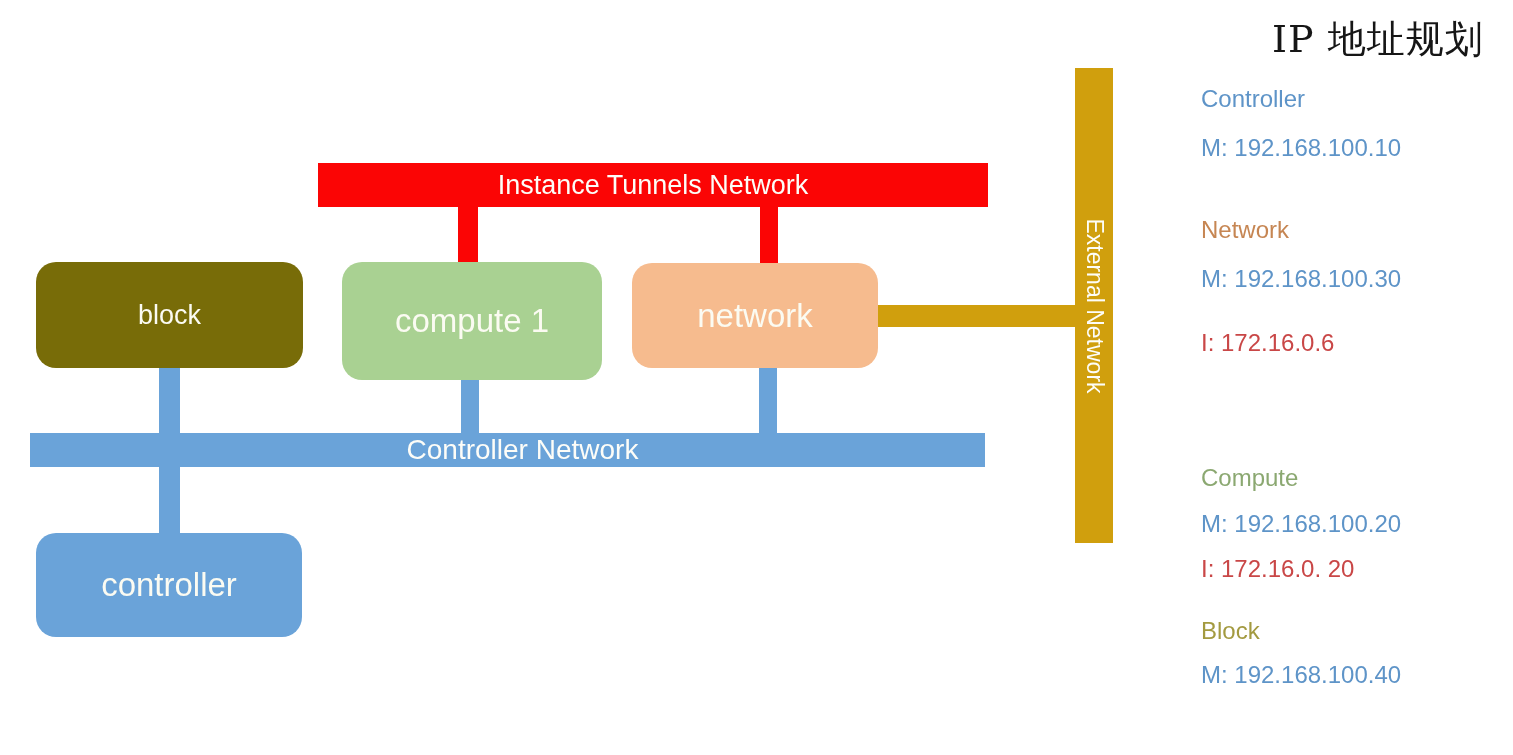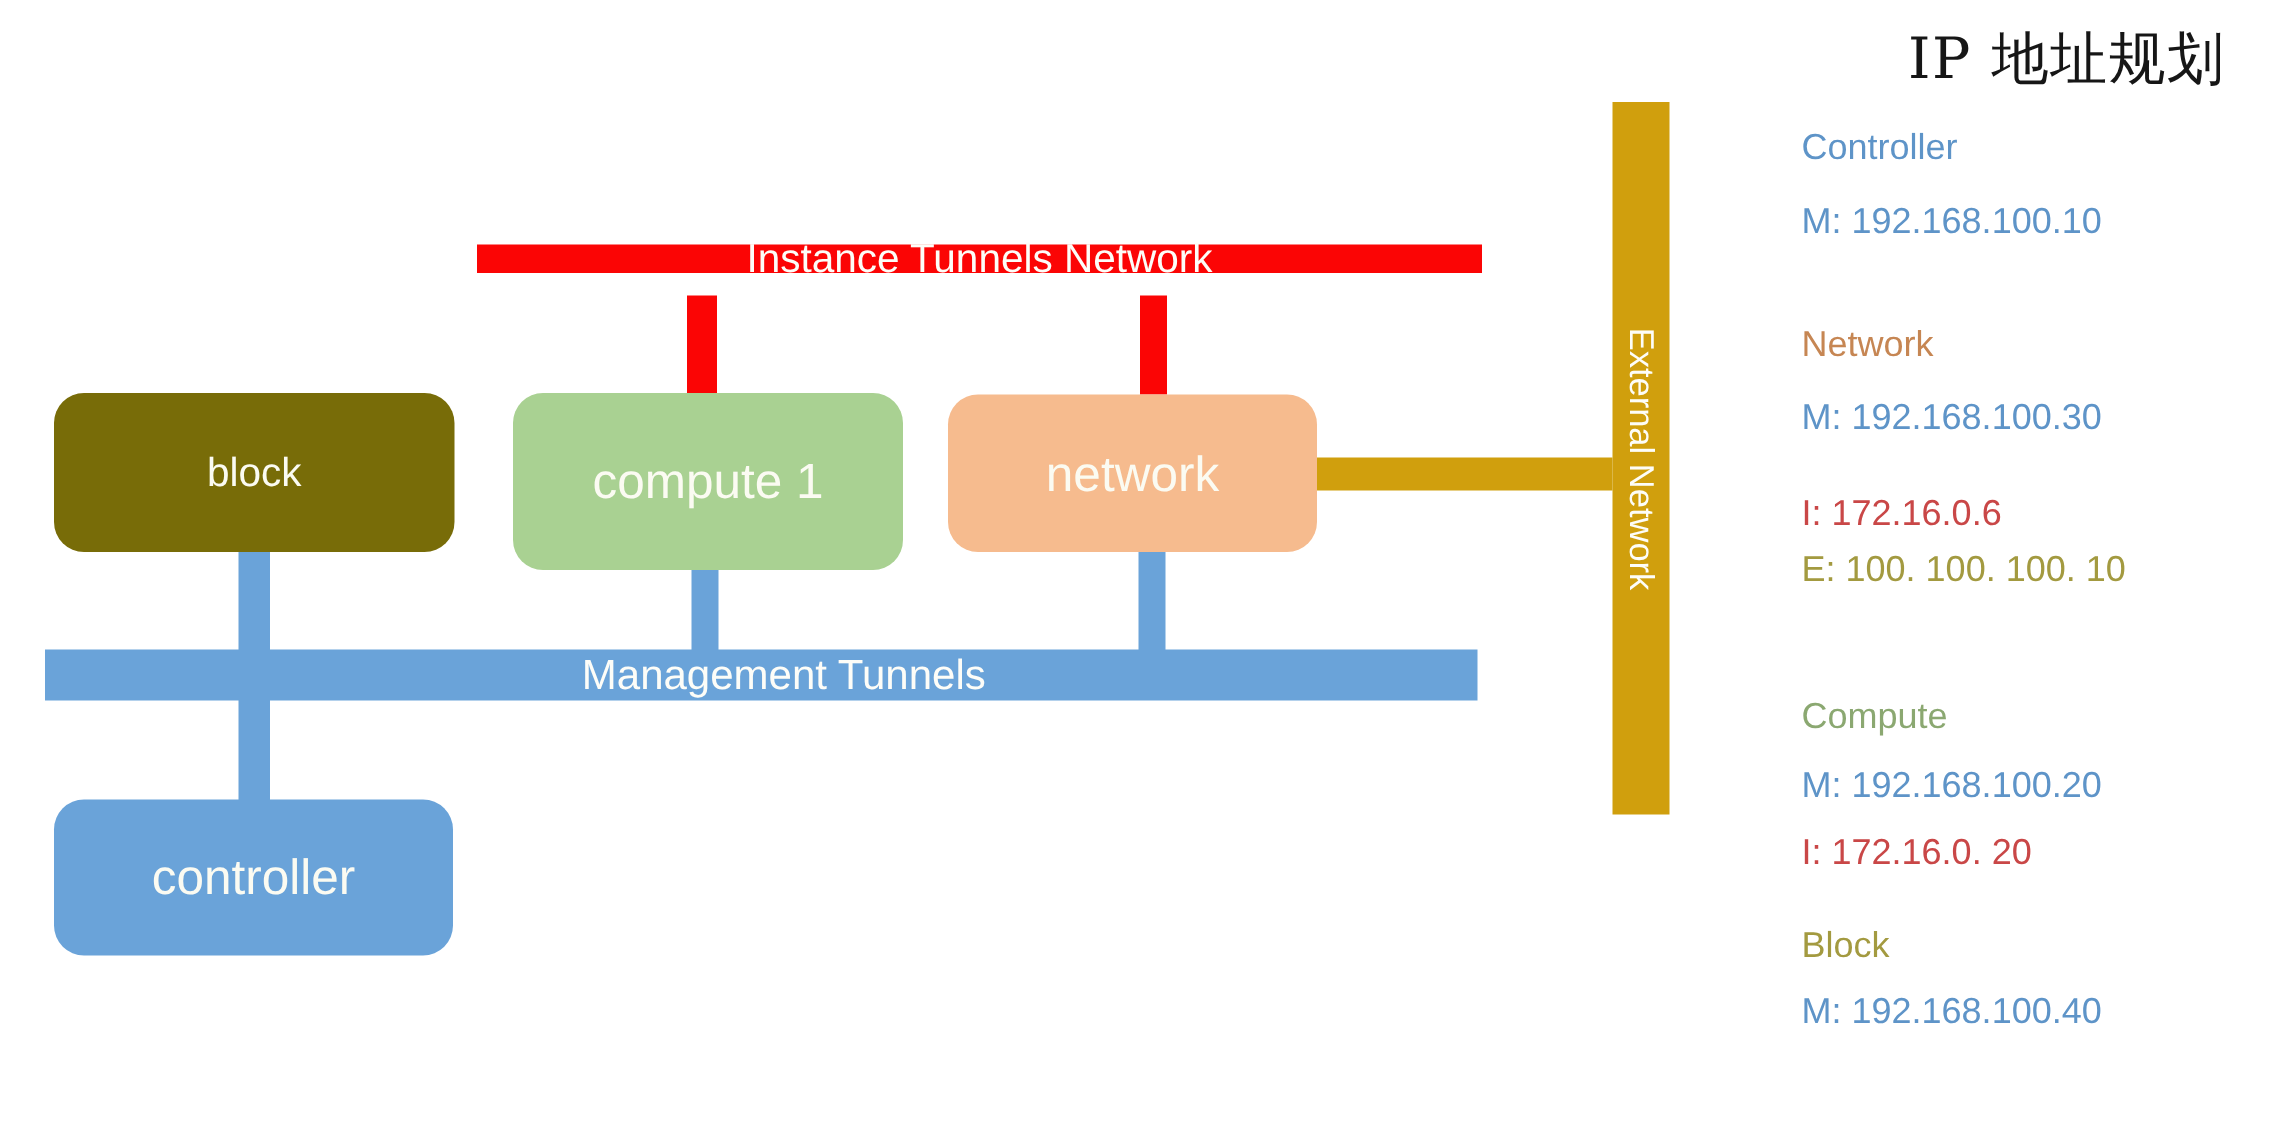--- a/index.html
+++ b/index.html
@@ -3,21 +3,21 @@
 <meta charset="utf-8">
 <style>
   html,body{margin:0;padding:0;background:#ffffff;}
   .canvas{
     position:relative;width:1513px;height:755px;background:#ffffff;overflow:hidden;
     font-family:"Liberation Sans", sans-serif;
   }
   
   .bar{position:absolute;display:flex;align-items:center;justify-content:center;}
   .bar-label{color:#fdfdf8;white-space:nowrap;}
-  .bar-red{left:318px;top:163px;width:670px;height:19px;background:#FB0505;}
+  .bar-red{left:318px;top:163px;width:670px;height:44px;background:#FB0505;}
   .bar-red .bar-label{font-size:27px;}
   .bar-mgmt{left:30px;top:433px;width:955px;height:34px;background:#6AA3D9;}
   .bar-mgmt .bar-label{font-size:28px;margin-left:30px;}
   .bar-ext{left:1075px;top:68px;width:38px;height:475px;background:#D09F0D;}
   .ext-label{
     position:absolute;left:50%;top:50%;
     transform:translate(-50%,-50%) rotate(90deg);
     color:#fdfdf8;font-size:23px;white-space:nowrap;
   }
   .conn{position:absolute;}
@@ -65,21 +65,21 @@
   <div class="bar bar-red">
     <span class="bar-label">Instance Tunnels Network</span>
   </div>
   <div class="conn conn-red conn-red-compute"></div>
   <div class="conn conn-red conn-red-network"></div>
 
   <div class="conn conn-blue conn-blue-blockctl"></div>
   <div class="conn conn-blue conn-blue-compute"></div>
   <div class="conn conn-blue conn-blue-network"></div>
   <div class="bar bar-mgmt">
-    <span class="bar-label">Management Tunnels</span>
+    <span class="bar-label">Controller Network</span>
   </div>
 
   <div class="conn conn-gold conn-gold-horiz"></div>
   <div class="bar bar-ext">
     <span class="ext-label">External Network</span>
   </div>
 
   <div class="node node-block">
     <span>block</span>
   </div>
@@ -94,21 +94,20 @@
   </div>
 
   <div class="legend-title">IP 地址规划</div>
 
   <div class="lline t-blue y-ctl-name">Controller</div>
   <div class="lline t-blue y-ctl-m">M: 192.168.100.10</div>
 
   <div class="lline t-tan  y-net-name">Network</div>
   <div class="lline t-blue y-net-m">M: 192.168.100.30</div>
   <div class="lline t-red  y-net-i">I: 172.16.0.6</div>
-  <div class="lline t-olive y-net-e">E: 100. 100. 100. 10</div>
 
   <div class="lline t-green y-cmp-name">Compute</div>
   <div class="lline t-blue y-cmp-m">M: 192.168.100.20</div>
   <div class="lline t-red  y-cmp-i">I: 172.16.0. 20</div>
 
   <div class="lline t-olive y-blk-name">Block</div>
   <div class="lline t-blue y-blk-m">M: 192.168.100.40</div>
 
 </div>
 

